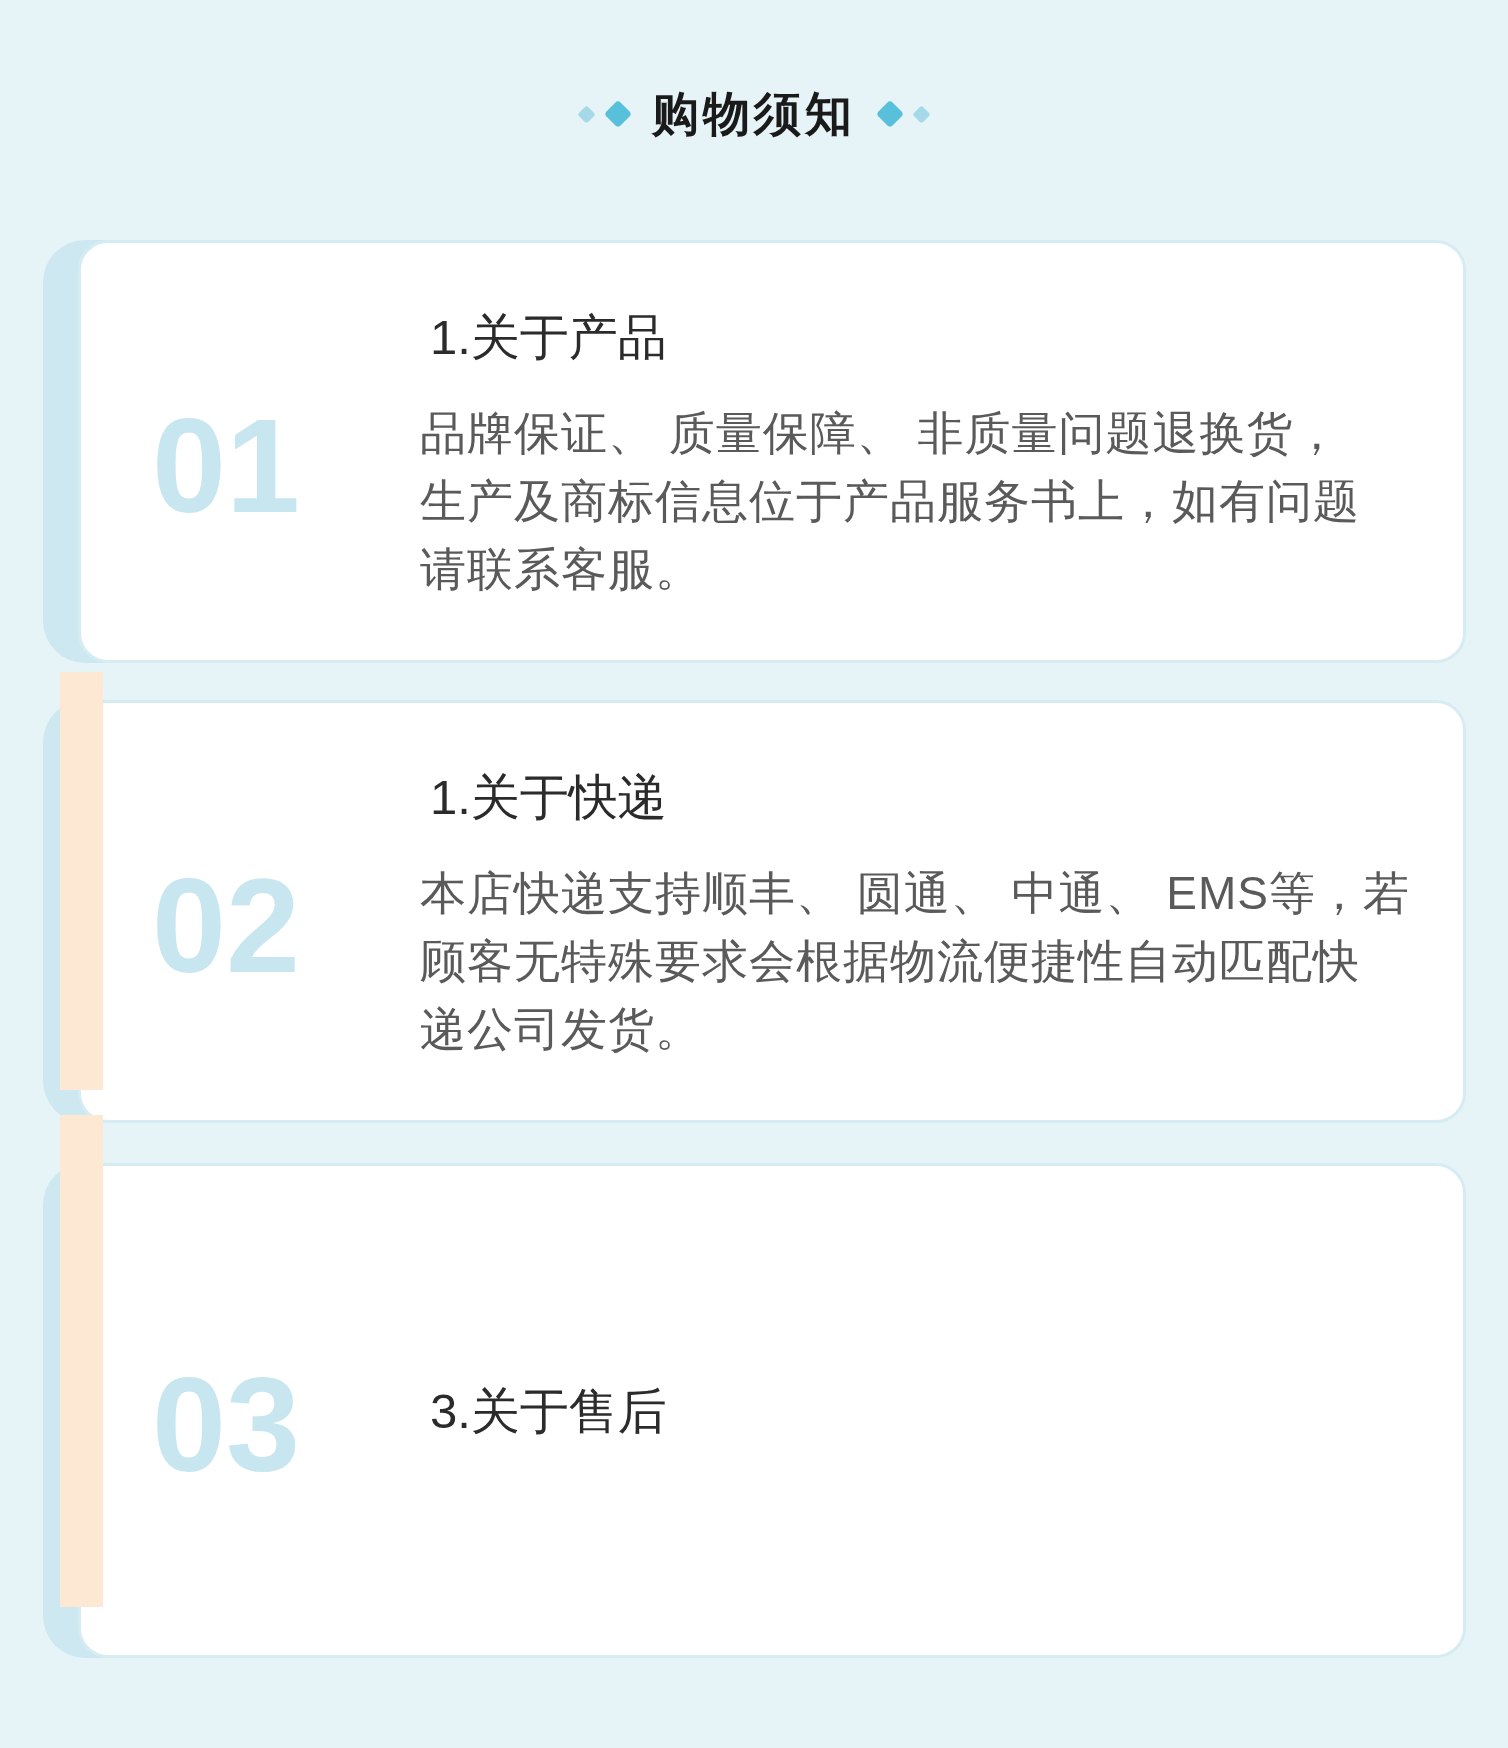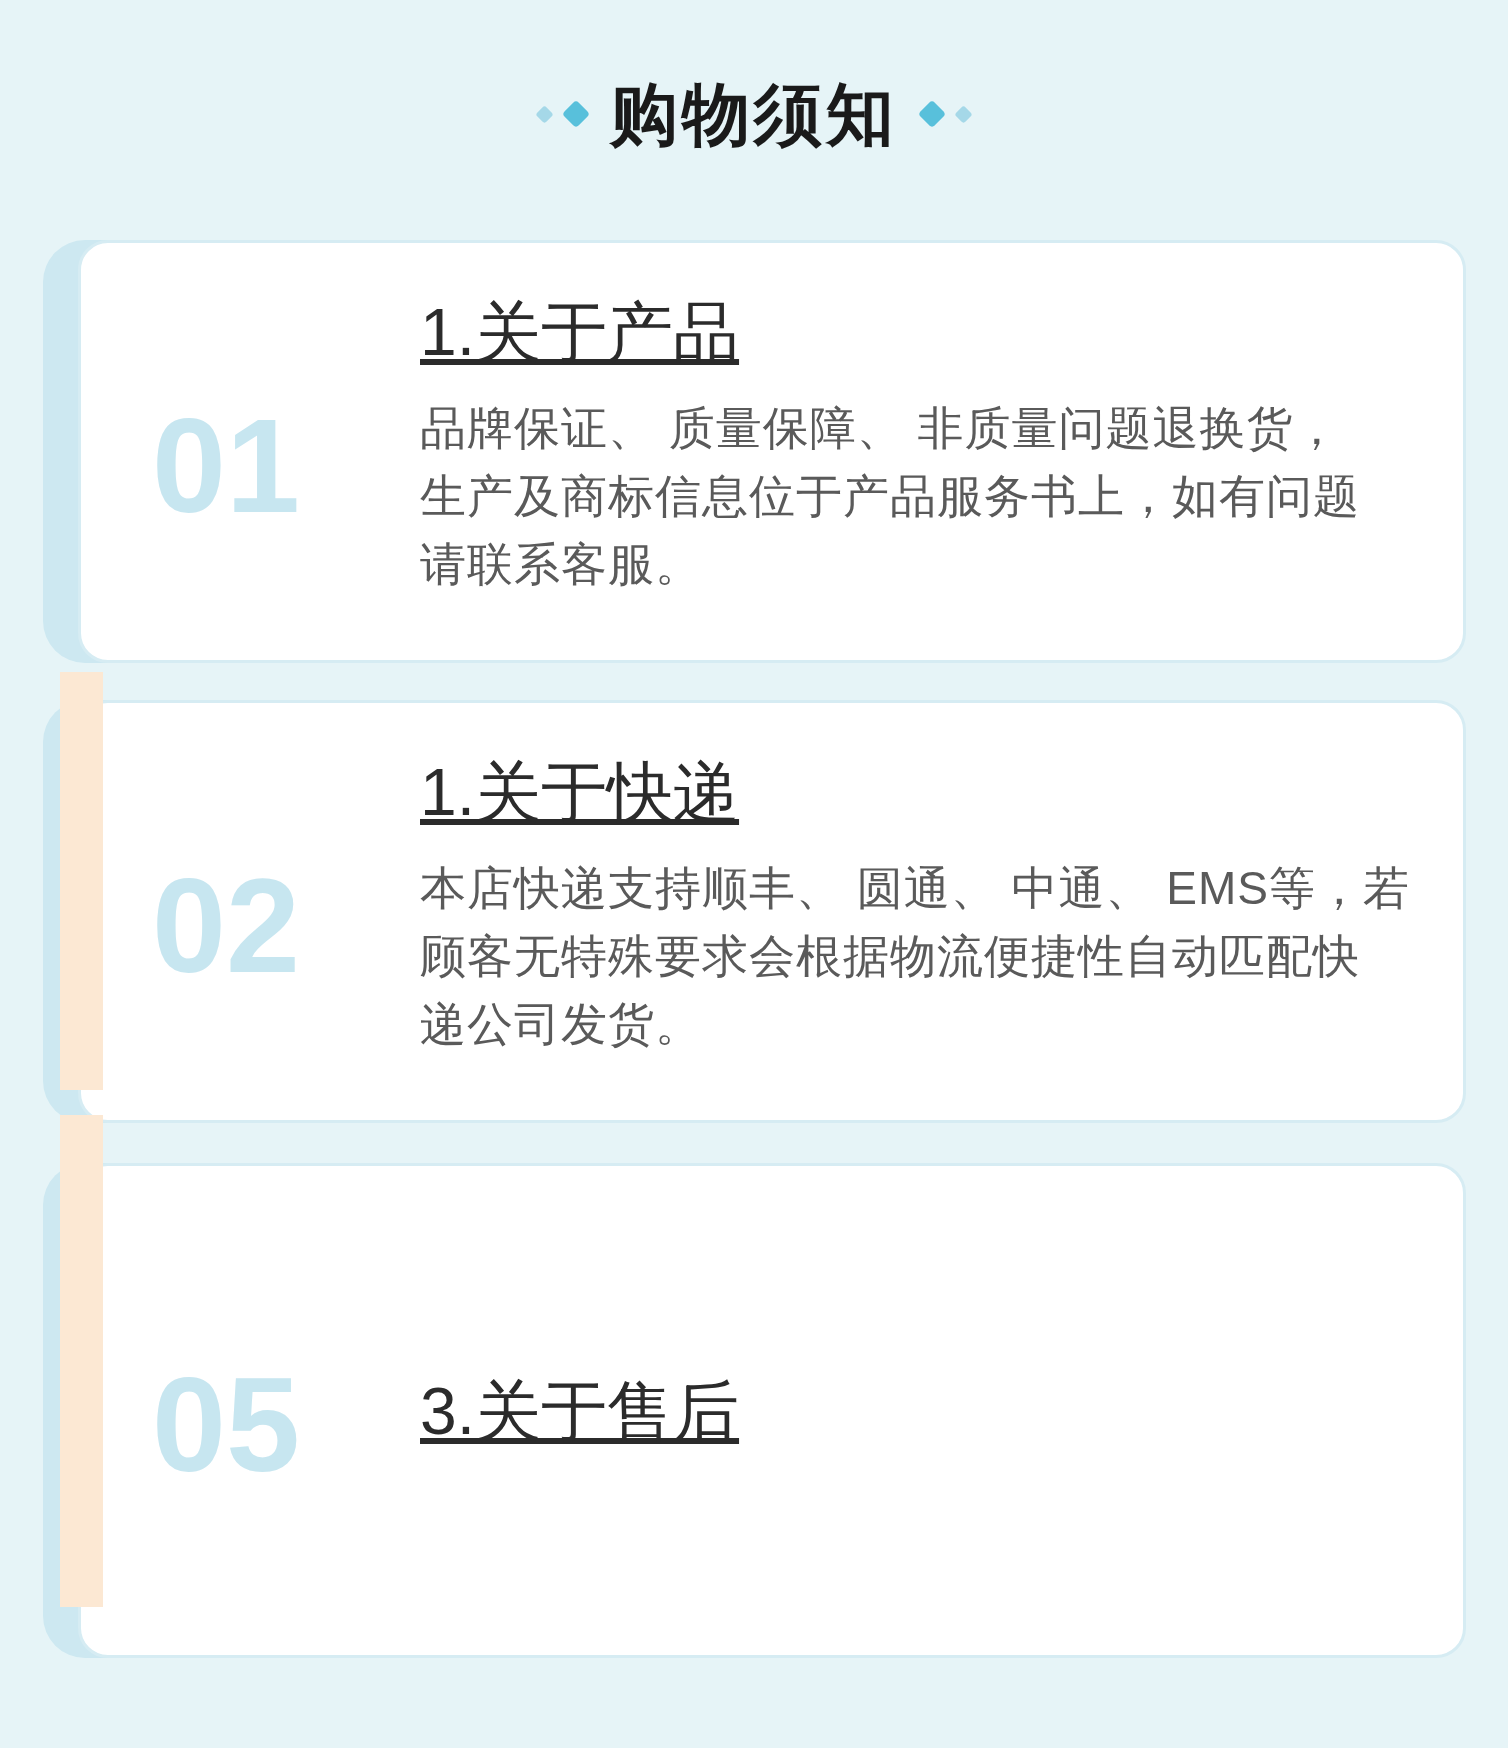--- a/index.html
+++ b/index.html
@@ -25,21 +25,21 @@
     font-family:"Liberation Sans","DejaVu Sans",sans-serif;
   }
 
   
   .header{
     position:absolute;top:78px;left:0;width:100%;
     display:flex;justify-content:center;align-items:center;
   }
   .title{
     margin:0 24px;
-    font-size:68px;line-height:72px;font-weight:700;
+    font-size:47px;line-height:72px;font-weight:700;
     letter-spacing:4px;color:var(--title-text);
   }
   .diamond{display:inline-block;transform:rotate(45deg);}
   .diamond.lg{width:20px;height:20px;border-radius:4px;background:var(--diamond-large);}
   .diamond.sm{width:13px;height:13px;border-radius:3px;background:var(--diamond-small);}
   .dgap-l{margin-right:15px;}
 
   
   .group{position:absolute;left:0;width:100%;}
   .g1{top:240px;height:423px;}
@@ -72,24 +72,23 @@
   .num{
     width:290px;flex:0 0 290px;
     text-align:center;
     font-size:133px;font-weight:700;
     color:var(--number);
     font-family:"Liberation Sans","DejaVu Sans",sans-serif;
     margin-top:28px;
   }
   .txt{flex:1;padding:0 46px 0 49px;}
   .txt h2{
-    margin:0;
-    font-size:66px;line-height:52px;font-weight:400;
+    margin:10px;
+    font-size:49px;line-height:52px;font-weight:400;
     color:var(--heading-text);
-    text-decoration:underline;
   }
   .txt p{
     margin:36px 0 0 0;
     font-size:46px;line-height:68px;
     letter-spacing:1px;
     color:var(--body-text);
     white-space:pre-line;
   }
 </style>
 </head>
@@ -128,21 +127,21 @@
 顾客无特殊要求会根据物流便捷性自动匹配快
 递公司发货。</p>
       </div>
     </div>
     <div class="bar"></div>
   </section>
 
   <section class="group g3">
     <div class="backing"></div>
     <div class="card">
-      <div class="num">05</div>
+      <div class="num">03</div>
       <div class="txt">
         <h2>3.关于售后</h2>
       </div>
     </div>
     <div class="bar"></div>
   </section>
 
 </div>
 
 </body></html>

